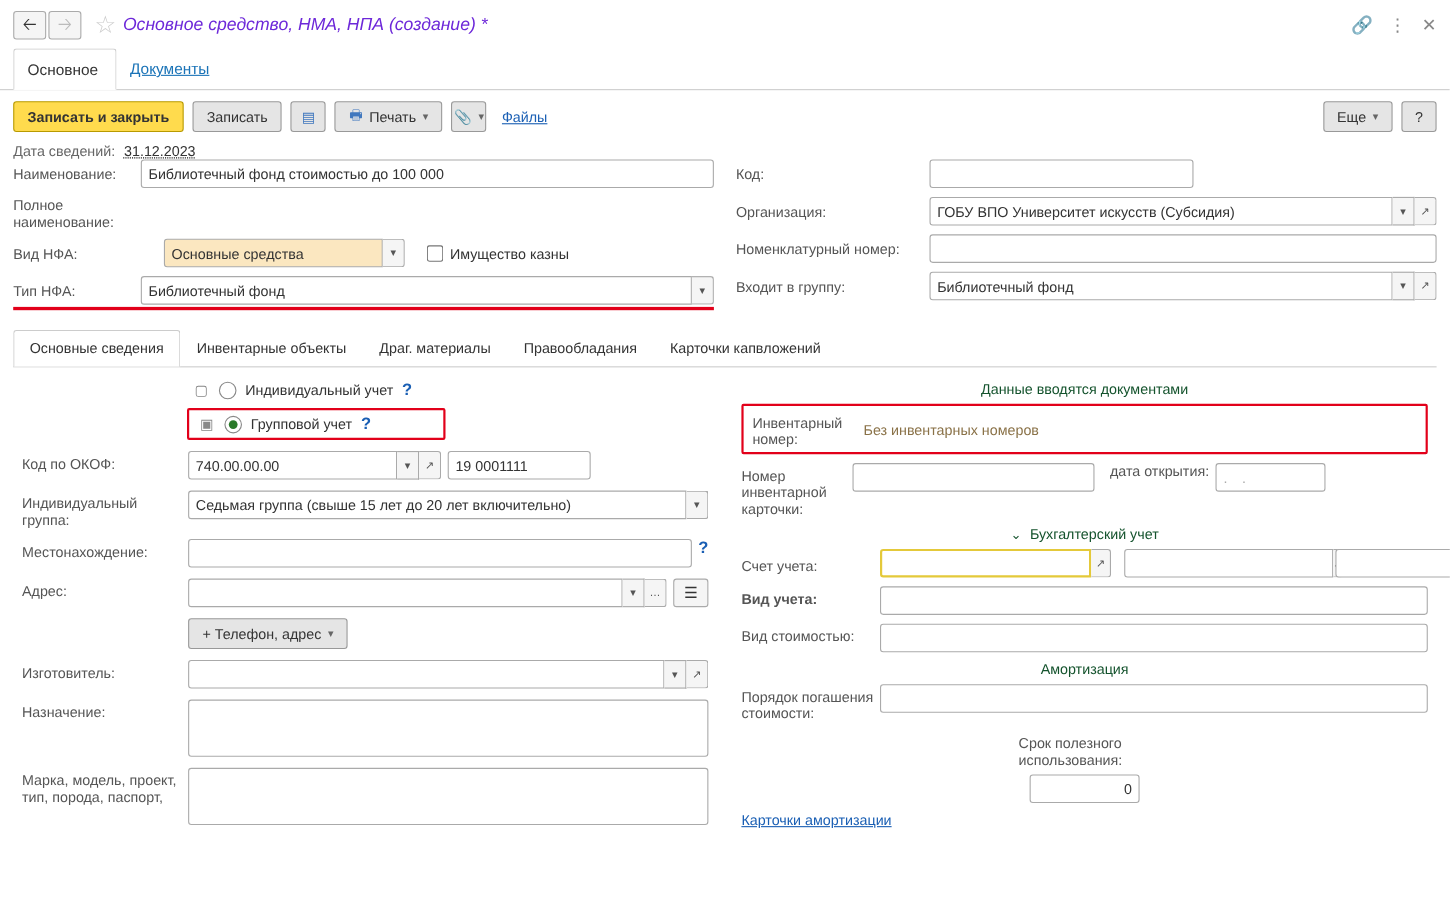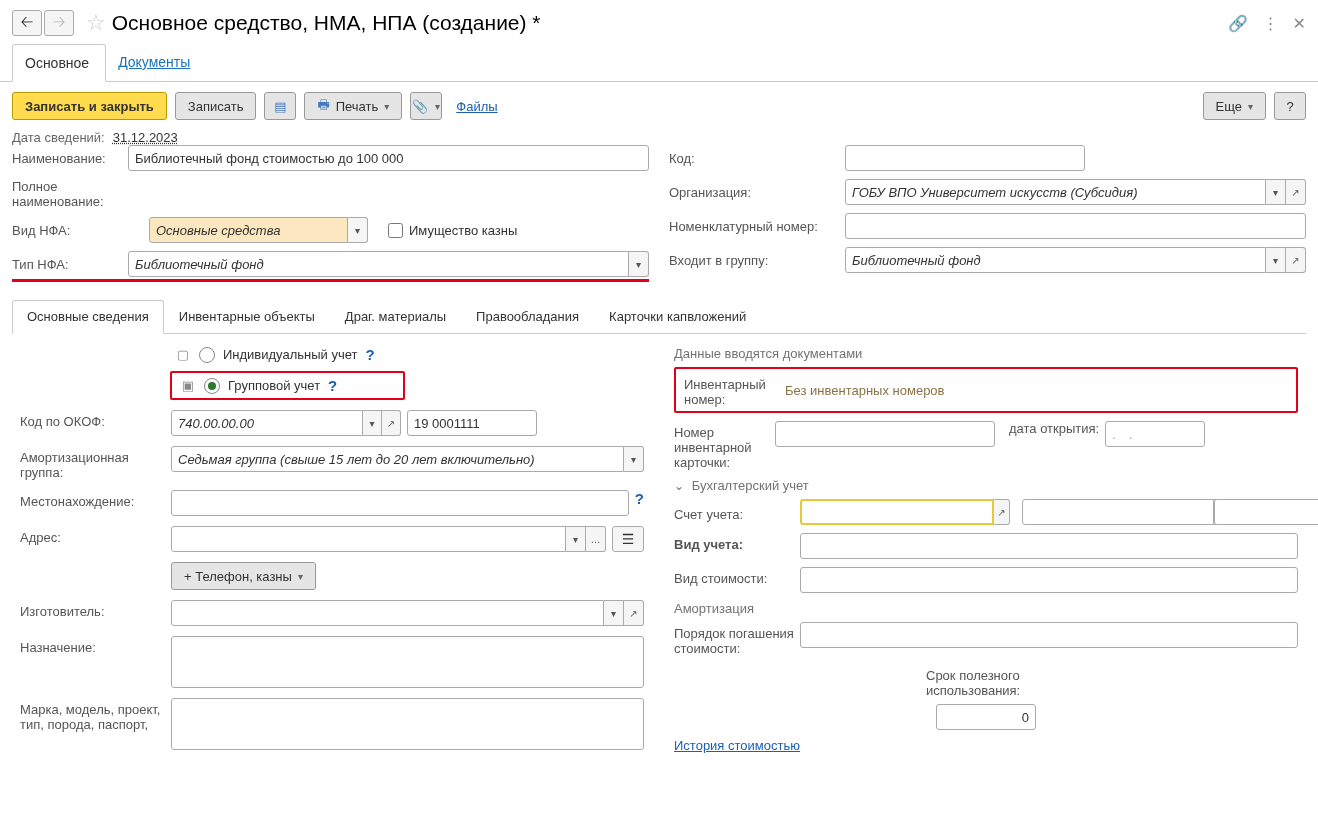--- a/index.html
+++ b/index.html
@@ -28,21 +28,21 @@
     display: inline-flex;
     align-items: center;
     justify-content: center;
     cursor: pointer;
     margin-right: 2px;
     font-size: 16px;
     color: #333;
   }
   .nav-btn.disabled { color: #bbb; }
   .star-icon { color: #ccc; font-size: 22px; margin: 0 6px 0 10px; }
-  .header-title { font-size: 21px; color: #000000; flex: 1; }
+  .header-title { font-size: 16px; color: #6d28d9; flex: 1; font-style: italic; }
   .header-icons { display: flex; gap: 14px; align-items: center; color: #888; font-size: 16px; }
   .header-icons span { cursor: pointer; }
 
   
   .main-tabs {
     display: flex;
     border-bottom: 1px solid #ccc;
     padding-left: 12px;
     margin-top: 4px;
   }
@@ -134,21 +134,20 @@
   .input.sm { width: 240px; }
   .input-flex { flex: 1; }
   .input-group {
     display: flex;
     flex: 1;
   }
   .input-group .input {
     border-top-right-radius: 0;
     border-bottom-right-radius: 0;
     flex: 1;
-    font-style: italic;
   }
   .btn-attached {
     width: 20px; height: 26px;
     border: 1px solid #aaa;
     border-left: none;
     background: #f5f5f5;
     display: inline-flex;
     align-items: center;
     justify-content: center;
     font-size: 10px;
@@ -246,23 +245,24 @@
 
   .input-small { width: 130px; }
   .ta {
     min-height: 52px; flex: 1;
     border: 1px solid #aaa; border-radius: 3px;
     resize: none; font-family: inherit; font-size: 13px;
     padding: 4px 6px;
   }
 
   .section-title {
-    color: #737373;
+    color: #14532d;
     margin-bottom: 6px;
     font-size: 13px;
+    text-align: center;
   }
   .section-title .chev { font-size: 12px; margin-right: 4px; }
   .readonly-text { color: #8a7248; }
 
   .right-row {
     display: flex; align-items: flex-start; gap: 6px; margin-bottom: 8px;
   }
   .right-row .lbl { width: 110px; color: #555; padding-top: 4px; }
 
   .yellow-border { border: 2px solid #e4c93a !important; }
@@ -415,21 +415,21 @@
           <div class="lbl">Код по ОКОФ:</div>
           <div class="input-group" style="flex:0 0 auto; width:230px;">
             <input class="input" value="740.00.00.00" style="">
             <div class="btn-attached">▾</div>
             <div class="btn-attached">↗</div>
           </div>
           <input class="input input-small" value="19 0001111" style="">
         </div>
 
         <div class="inner-field">
-          <div class="lbl">Амортизационная группа:</div>
+          <div class="lbl">Индивидуальный группа:</div>
           <div class="input-group">
             <input class="input" value="Седьмая группа (свыше 15 лет до 20 лет включительно)" style="">
             <div class="btn-attached">▾</div>
           </div>
         </div>
 
         <div class="inner-field">
           <div class="lbl">Местонахождение:</div>
           <input class="input input-flex" style="">
           <span class="help-q">?</span>
@@ -441,21 +441,21 @@
             <input class="input" style="">
             <div class="btn-attached">▾</div>
             <div class="btn-attached">…</div>
           </div>
           <div class="filter-btn">☰</div>
         </div>
 
         <div class="inner-field">
           <div class="lbl"></div>
           <button class="btn">
-            <span>+ Телефон, казны</span>
+            <span>+ Телефон, адрес</span>
             <span class="caret">▾</span>
           </button>
         </div>
 
         <div class="inner-field">
           <div class="lbl">Изготовитель:</div>
           <div class="input-group">
             <input class="input" style="">
             <div class="btn-attached">▾</div>
             <div class="btn-attached">↗</div>
@@ -509,35 +509,35 @@
 
           </div>
         </div>
 
         <div class="right-row">
           <div class="lbl" style="width:120px;font-weight:bold;">Вид учета:</div>
           <input class="input input-flex" style="">
         </div>
 
         <div class="right-row">
-          <div class="lbl" style="width:120px;">Вид стоимости:</div>
+          <div class="lbl" style="width:120px;">Вид стоимостью:</div>
           <input class="input input-flex" style="">
         </div>
 
         <div class="section-title">Амортизация</div>
 
         <div class="right-row">
           <div class="lbl" style="width:120px;">Порядок погашения стоимости:</div>
           <input class="input input-flex" style="">
         </div>
 
         <div class="right-row" style="align-items:center;flex-direction:column;">
           <div class="lbl" style="width:120px;">Срок полезного использования:</div>
           <input class="input num-input" value="0" style="">
         </div>
 
         <div class="right-row">
-          <span class="link">История стоимостью</span>
+          <span class="link">Карточки амортизации</span>
         </div>
       </div>
     </div>
   </div>
 </div>
 
 </body></html>

